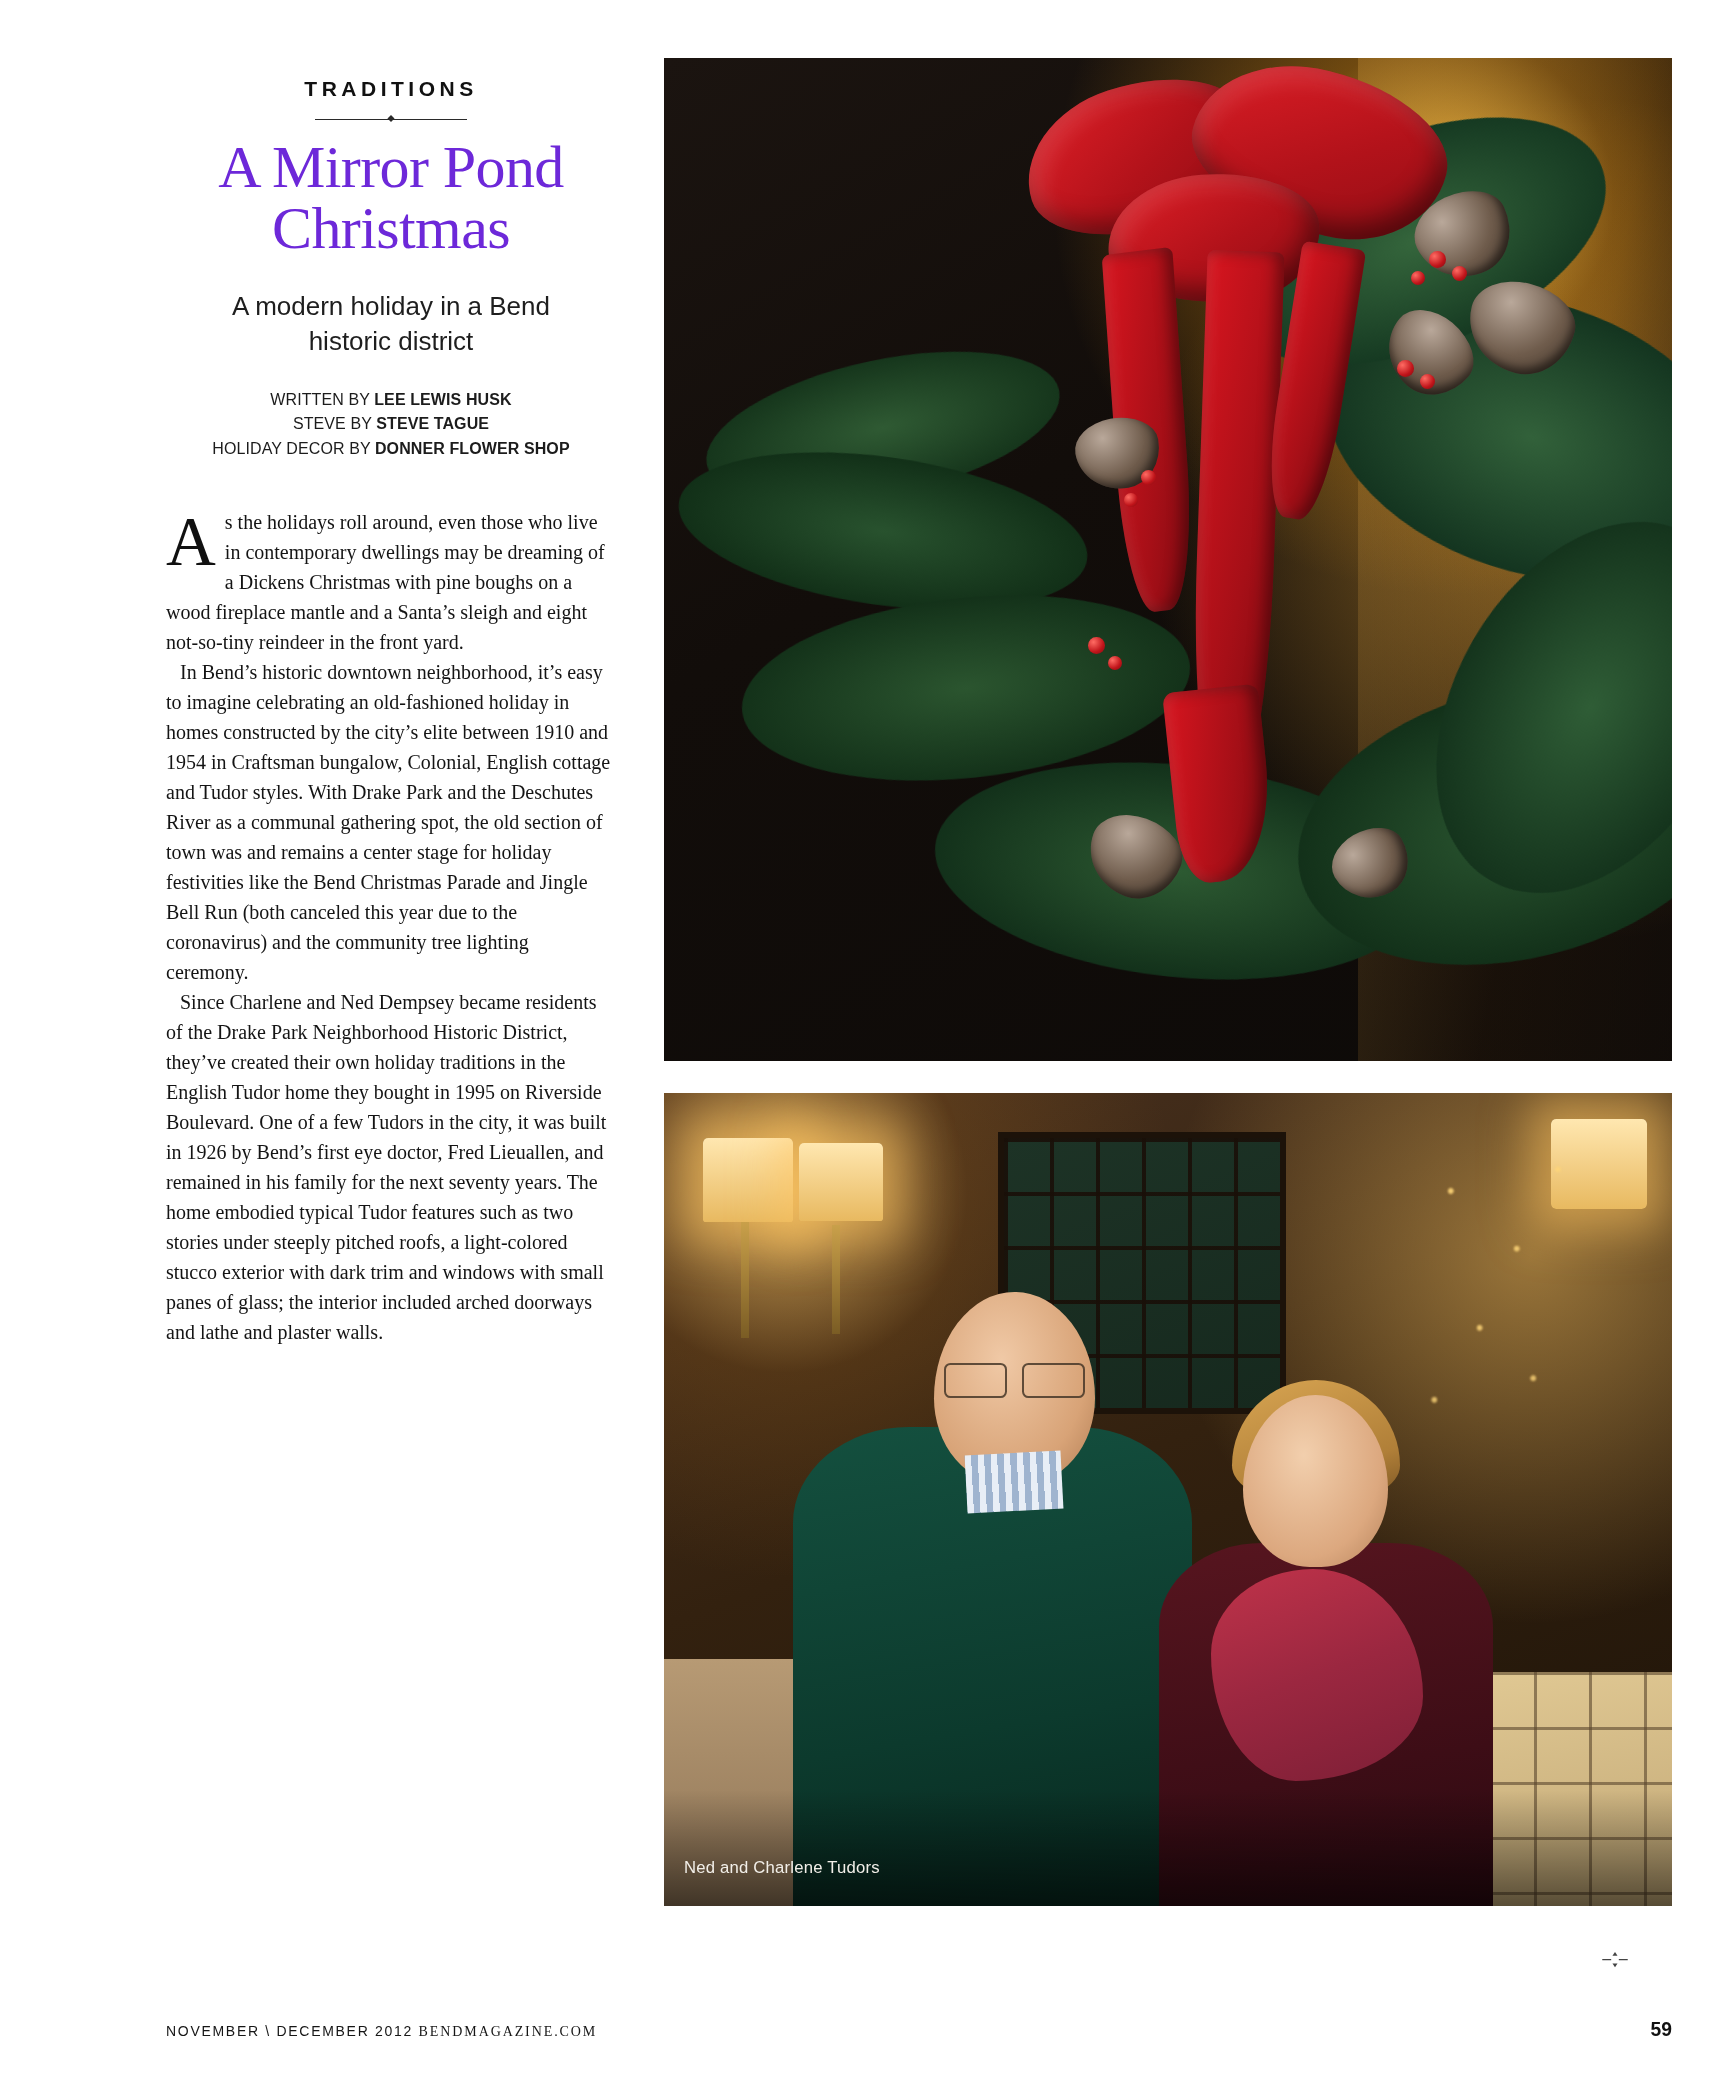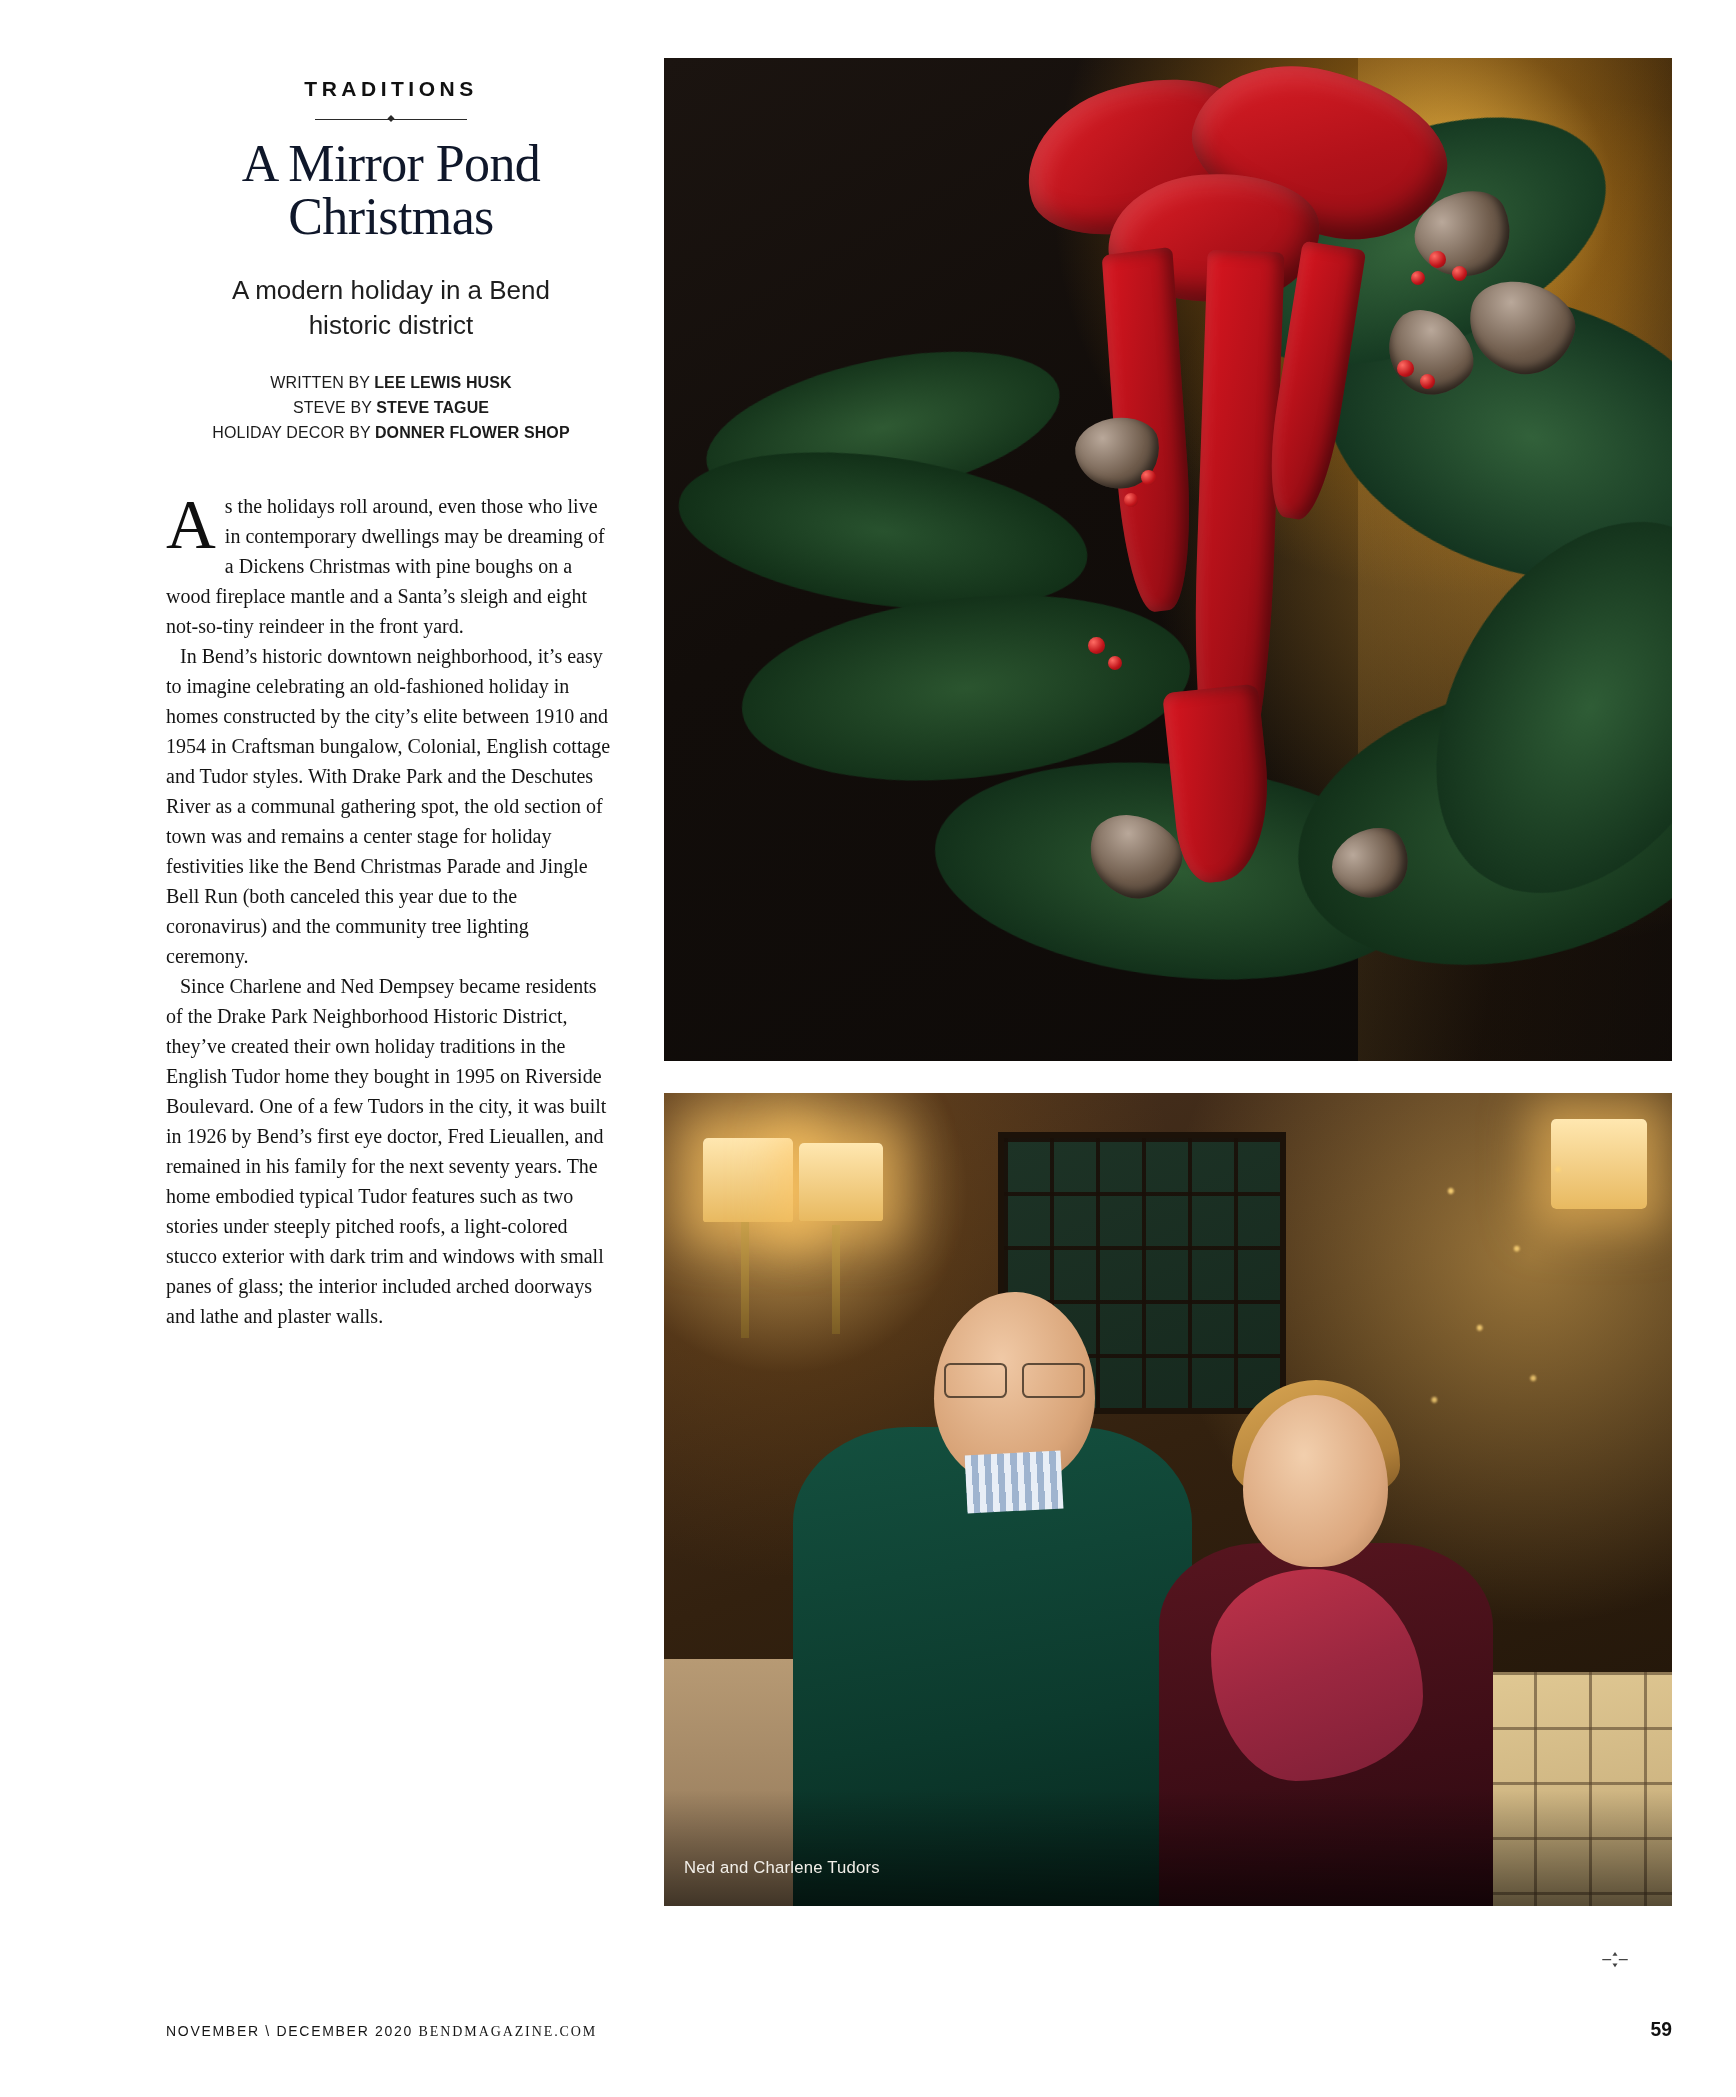--- a/index.html
+++ b/index.html
@@ -53,26 +53,26 @@
     top: -3.2px;
     width: 5.1px;
     height: 5.1px;
     background: #2a2a2a;
     transform: translateX(-50%) rotate(45deg);
   }
 
   .headline {
     font-family: "Liberation Serif", serif;
     font-weight: normal;
-    font-size: 52px;
+    font-size: 60px;
     line-height: 1.02;
     letter-spacing: -0.6px;
     text-align: center;
     margin: 2.6px 0 0 0;
-    color: #0f172a;
+    color: #6d28d9;
   }
 
   .deck {
     font-family: "Liberation Sans", sans-serif;
     font-weight: normal;
     font-size: 26px;
     line-height: 1.35;
     text-align: center;
     color: #1e1e1e;
     margin: 30px 0 0 0;
@@ -448,20 +448,20 @@
   <div class="caption">Ned and Charlene Tudors</div>
 
   <svg class="reg-mark" viewBox="0 0 44 30">
     <path d="M2 15 H16 M28 15 H42" stroke="#444" stroke-width="2" fill="none"></path>
     <path d="M22 3 L26 9 L18 9 Z" fill="#444"></path>
     <path d="M22 27 L18 21 L26 21 Z" fill="#444"></path>
   </svg>
 
   <div class="footer">
     <div class="footer-left">
-      <span>NOVEMBER \ DECEMBER 2020</span>
+      <span>NOVEMBER \ DECEMBER 2012</span>
       <span class="sitename">BENDMAGAZINE.COM</span>
     </div>
     <div class="folio">59</div>
   </div>
 
 </div>
 
 
 </body></html>

